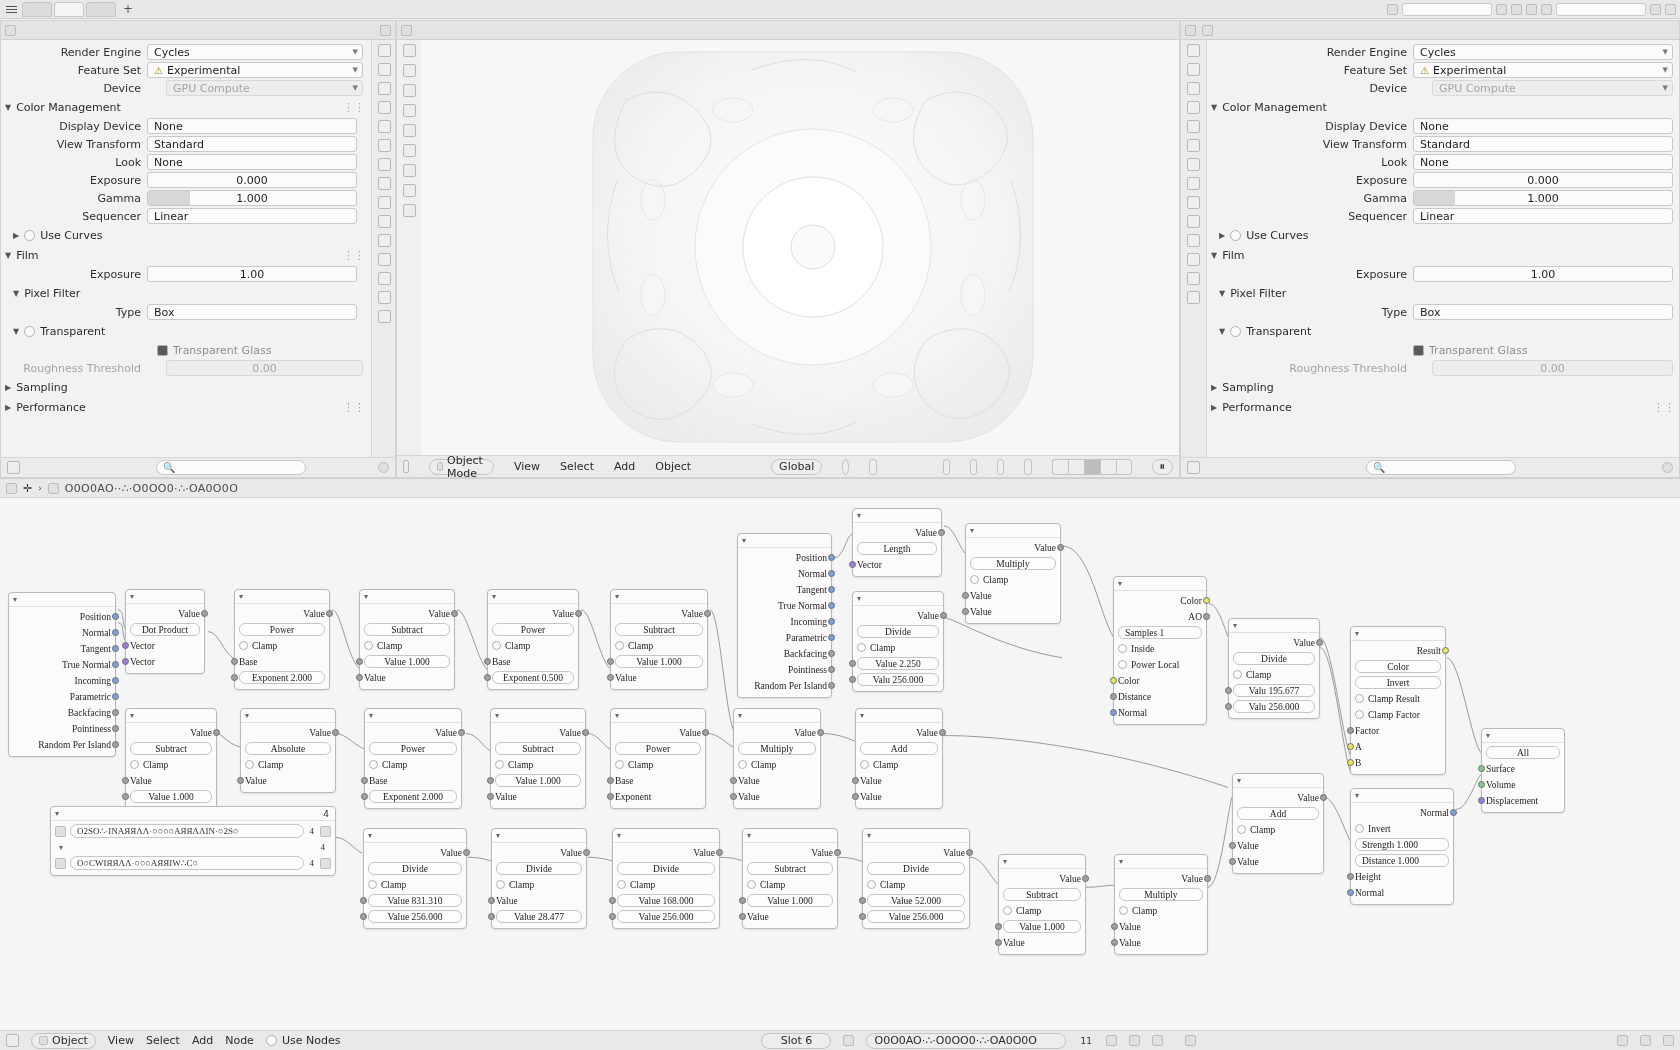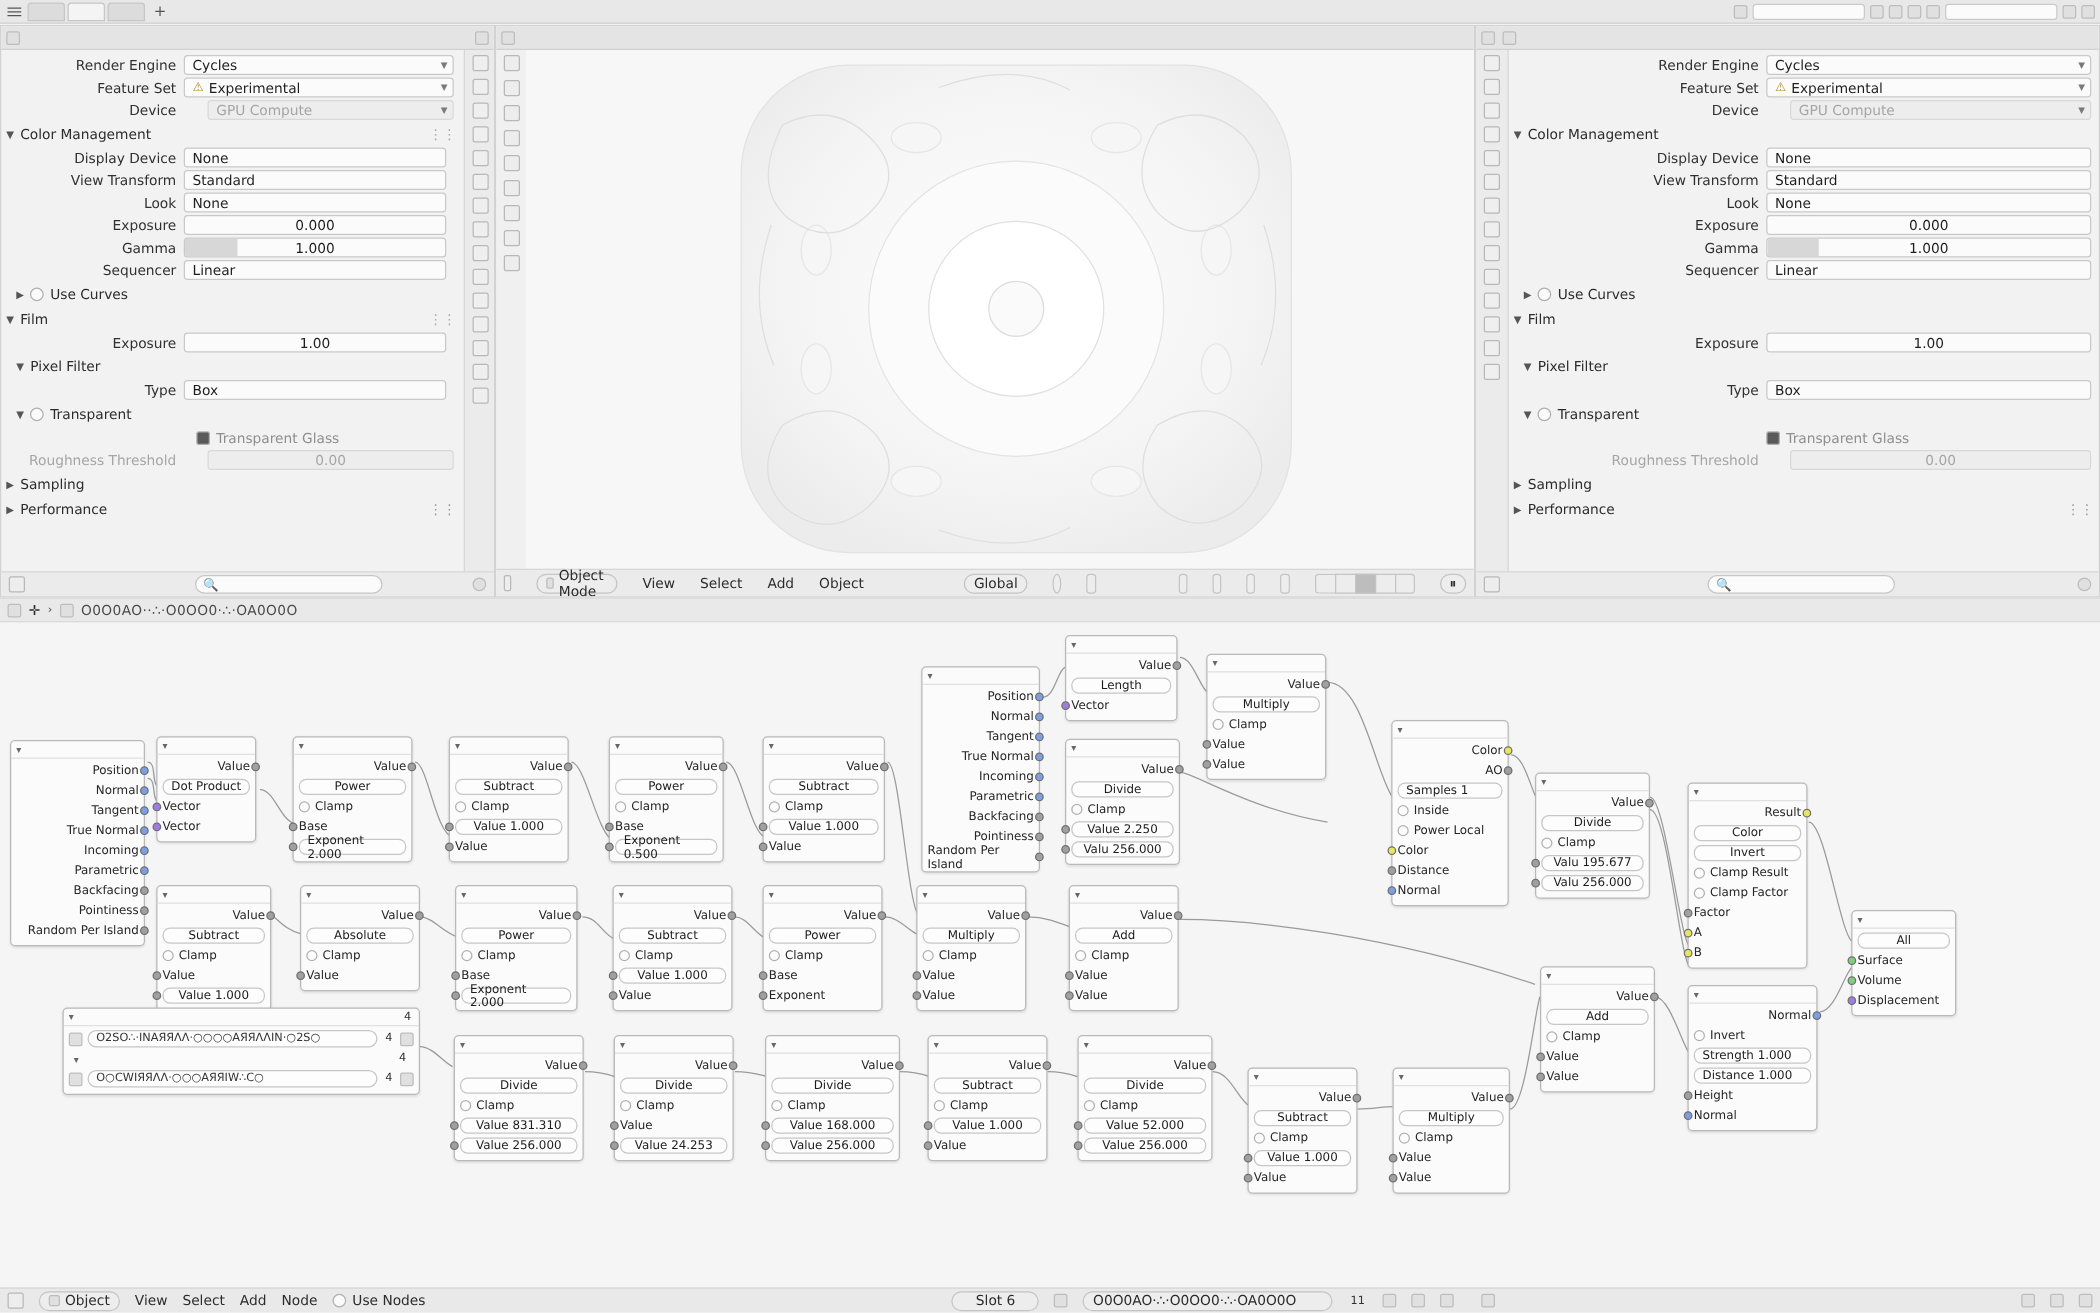--- a/index.html
+++ b/index.html
@@ -106,21 +106,21 @@
   .nodeeditor { position:absolute; left:0; top:478px; width:1680px; height:572px; background:#f4f4f4; border-top:1px solid #cfcfcf; }
   .ne-head { height:19px; background:#e9e9e9; border-bottom:1px solid #d6d6d6; display:flex; align-items:center; gap:6px; padding:0 6px; font-size:11px; }
   .breadcrumb { color:#4a4a4a; letter-spacing:.3px; }
   .ne-canvas { position:absolute; top:19px; left:0; right:0; bottom:20px; overflow:hidden; background:#f5f5f5; }
   .ne-footer { position:absolute; left:0; right:0; bottom:0; height:20px; background:#e9e9e9; border-top:1px solid #d6d6d6;
                display:flex; align-items:center; gap:12px; padding:0 6px; font-size:11px; }
 
   
   .node { position:absolute; background:#fbfbfb; border:1px solid #b9b9b9; border-radius:4px; box-shadow:0 1px 2px rgba(0,0,0,.09); }
   .node-head { height:14px; border-bottom:1px solid #e0e0e0; display:flex; align-items:center; padding:0 4px; font-size:8px; color:#666; }
-  .node-body { padding:3px 4px 5px 4px; display:flex; flex-direction:column; gap:3px; }
+  .node-body { padding:3px 4px 5px 4px; display:flex; flex-direction:column; gap:3px;font-family:Liberation Serif, serif; }
   .nrow { height:13px; display:flex; align-items:center; font-size:9.5px; color:#262626; position:relative; }
   .nrow.right { justify-content:flex-end; }
   .nfield {
     height:13px; background:#fdfdfd; border:1px solid #c6c6c6; border-radius:6px; width:100%;
     display:flex; align-items:center; padding:0 6px; font-size:9.5px; color:#1c1c1c; justify-content:space-between;
   }
   .nfield.c { justify-content:center; }
   .nrad { width:9px;height:9px;border:1px solid #b0b0b0;border-radius:50%;background:#fcfcfc;display:inline-block;margin-right:4px; }
   .sock { position:absolute; width:7px; height:7px; border-radius:50%; border:1px solid #6f6f6f; top:3px; }
   .sock.in { left:-8px; }
@@ -1163,21 +1163,21 @@
                 <span class="nrad"></span>
                 <span>Clamp</span>
               </div>
               <div class="nrow">
                 <span class="sock in s-gray"></span>
                 <span>Value</span>
               </div>
               <div class="nrow">
                 <span class="sock in s-gray"></span>
                 <div class="nfield c">
-                  <span>Value  24.253</span>
+                  <span>Value  28.477</span>
                 </div>
               </div>
             </div>
           </div>
           <div class="node" style="left: 612px; top: 330px; width: 108px;">
             <div class="node-head">
               <span>▾</span>
             </div>
             <div class="node-body">
               <div class="nrow right">

